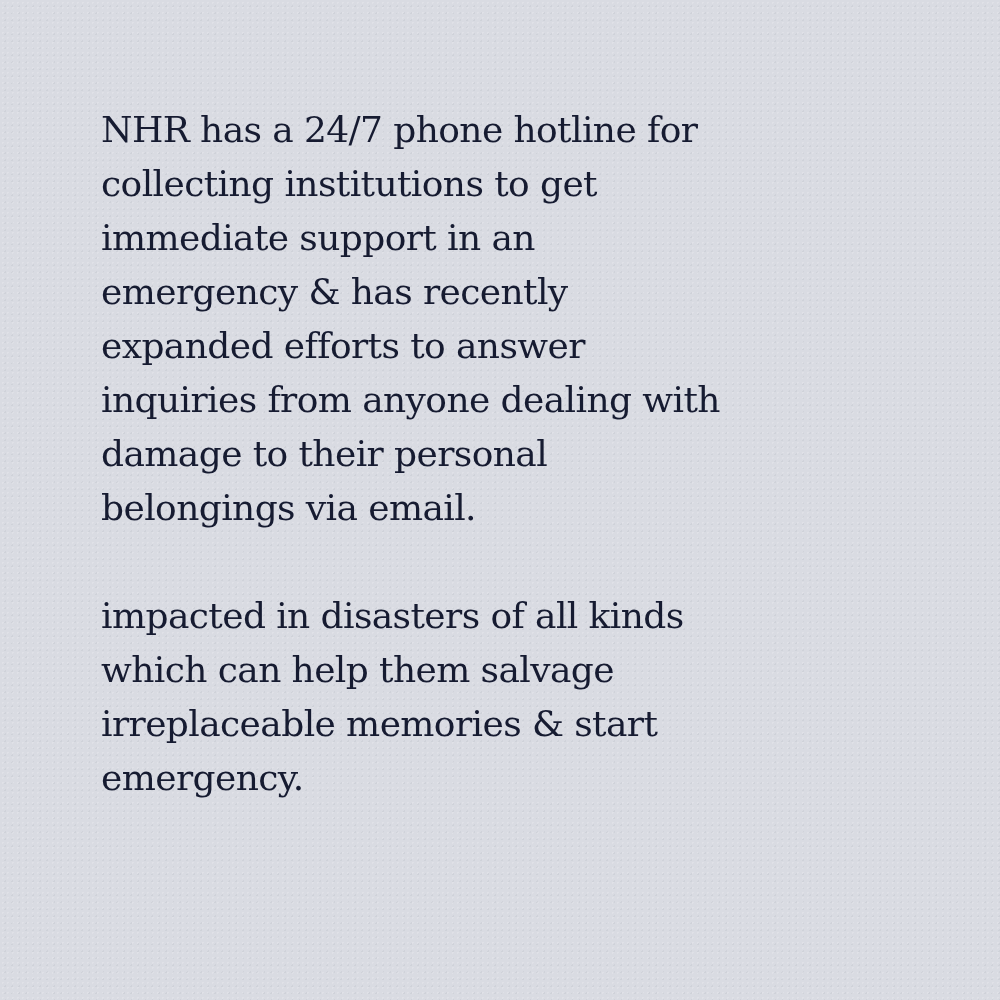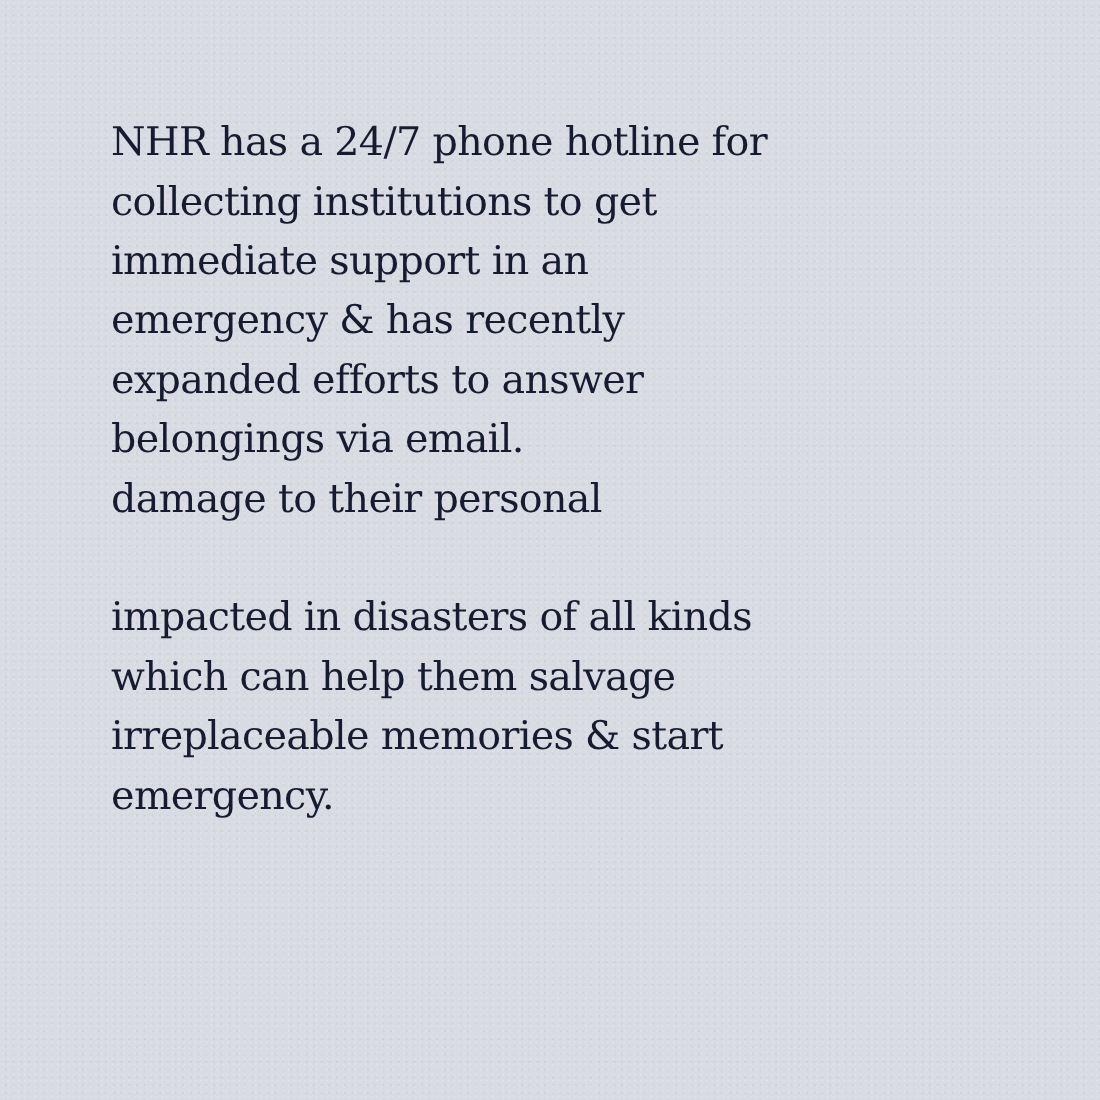--- a/index.html
+++ b/index.html
@@ -43,22 +43,23 @@
 </head>
 <body>
 
 <div class="card">
   <p class="para">
     <span class="line">NHR has a 24/7 phone hotline for</span>
     <span class="line">collecting institutions to get</span>
     <span class="line">immediate support in an</span>
     <span class="line">emergency &amp; has recently</span>
     <span class="line">expanded efforts to answer</span>
+    <span class="line">inquiries from anyone dealing with</span>
+    <span class="line">damage to their personal</span>
     <span class="line">belongings via email.</span>
-    <span class="line">damage to their personal</span>
   </p>
   <p class="para">
     <span class="line">impacted in disasters of all kinds</span>
     <span class="line">which can help them salvage</span>
     <span class="line">irreplaceable memories &amp; start</span>
     <span class="line">emergency.</span>
   </p>
 </div>
 
 </body></html>

